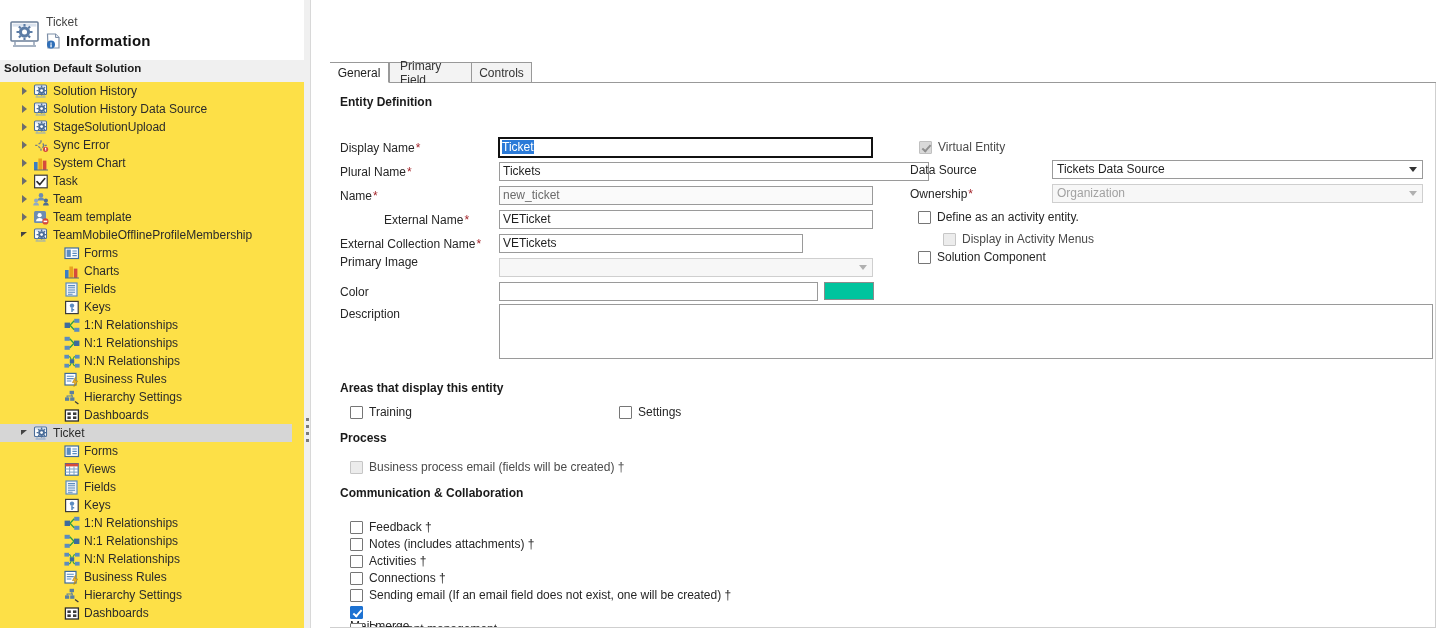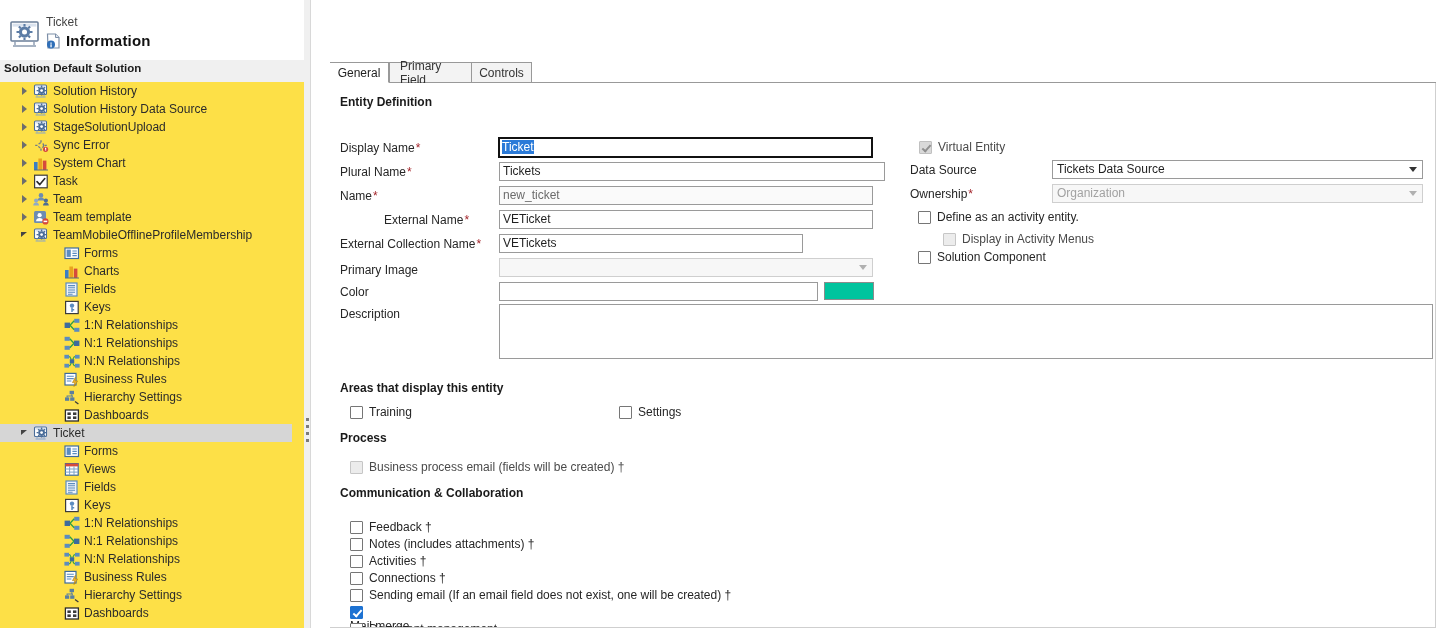--- a/index.html
+++ b/index.html
@@ -735,27 +735,27 @@
     </div>
     <div class="flabel" style="left:10px; top:106px;">
       <span>Name</span><span class="req">*</span>
     </div>
     <div class="flabel" style="left:10px; top:130px;margin-left:44px;">
       <span>External Name</span><span class="req">*</span>
     </div>
     <div class="flabel" style="left:10px; top:154px;">
       <span>External Collection Name</span><span class="req">*</span>
     </div>
-    <div class="flabel" style="left:10px; top:180px;">Primary Image</div>
+    <div class="flabel" style="left:10px; top:172px;">Primary Image</div>
     <div class="flabel" style="left:10px; top:202px;">Color</div>
     <div class="flabel" style="left:10px; top:224px;">Description</div>
 
     <div class="tbox focused" style="left:168px; top:54px; width:375px;"><span class="sel-text">Ticket</span></div>
 
-    <div class="tbox" style="left:169px; top:79px; width:386px;">Tickets</div>
+    <div class="tbox" style="left:169px; top:79px; width:430px;">Tickets</div>
 
     <div class="tbox readonly" style="left:169px; top:103px; width:374px;">new_ticket</div>
 
     <div class="tbox" style="left:169px; top:127px; width:374px;">VETicket</div>
 
     <div class="tbox" style="left:169px; top:151px; width:304px;">VETickets</div>
 
     <div class="ddl disabled" style="left:169px; top:175px; width:374px;">
       <span></span>
       <span class="caret"></span>

